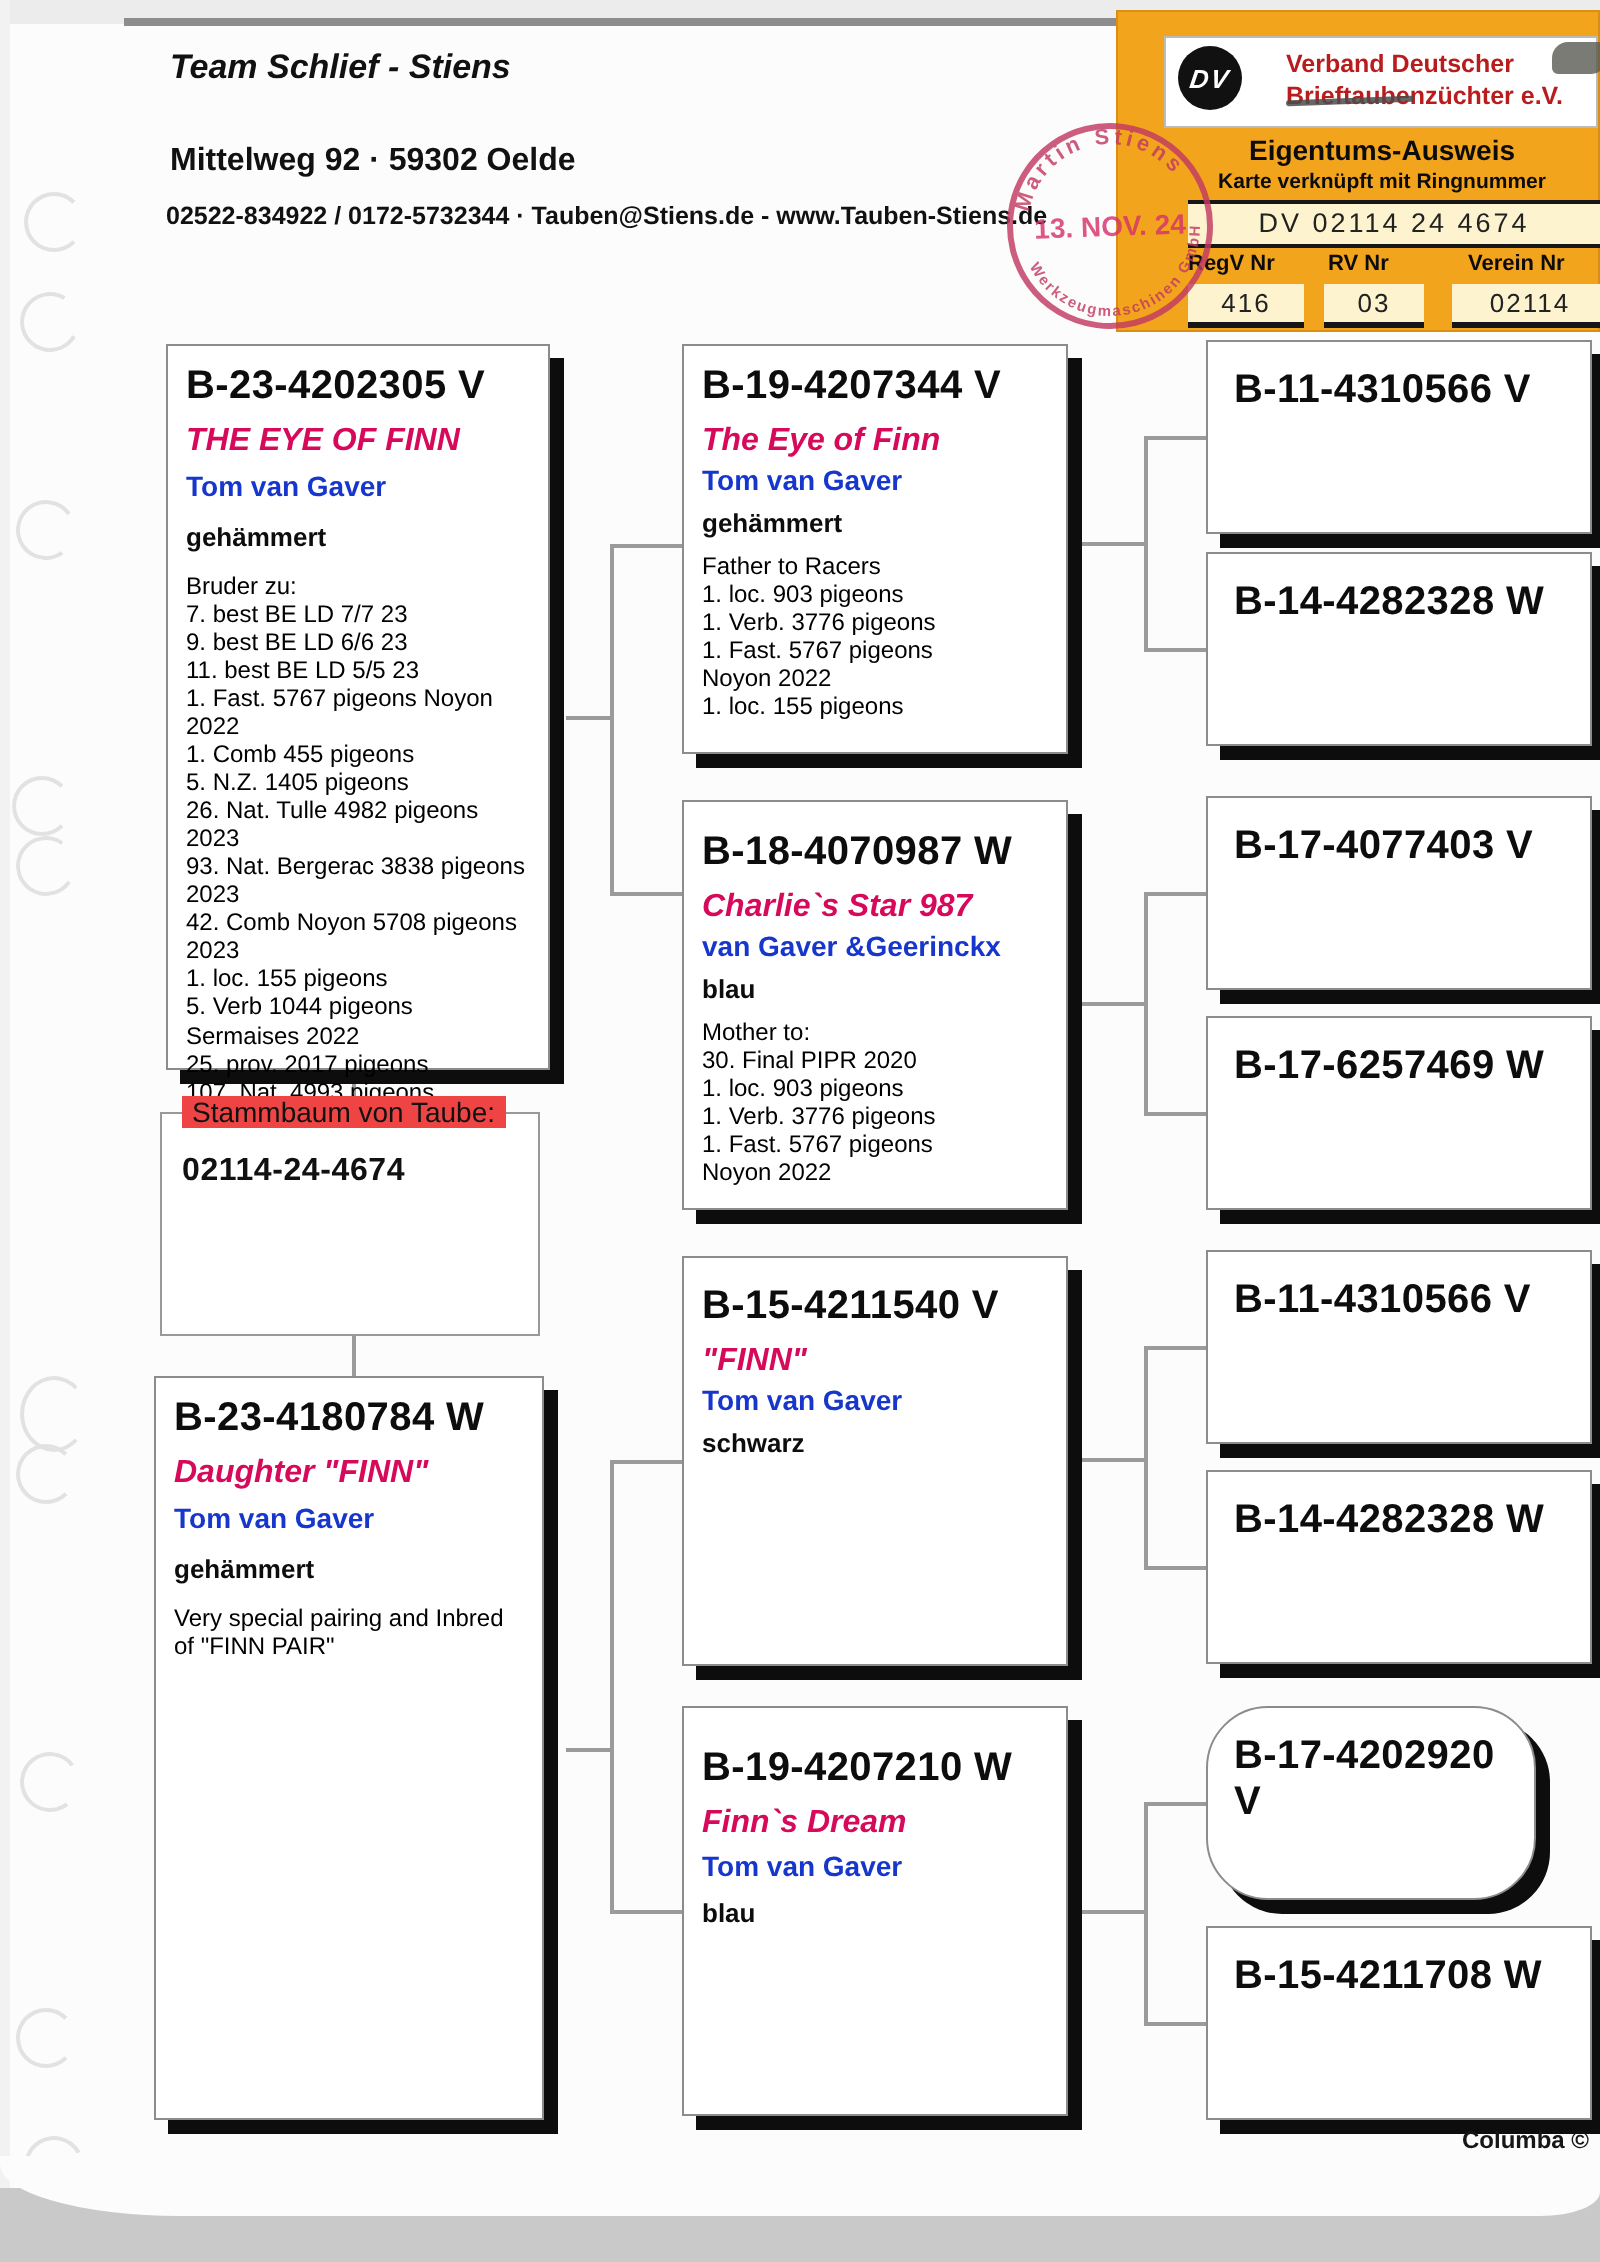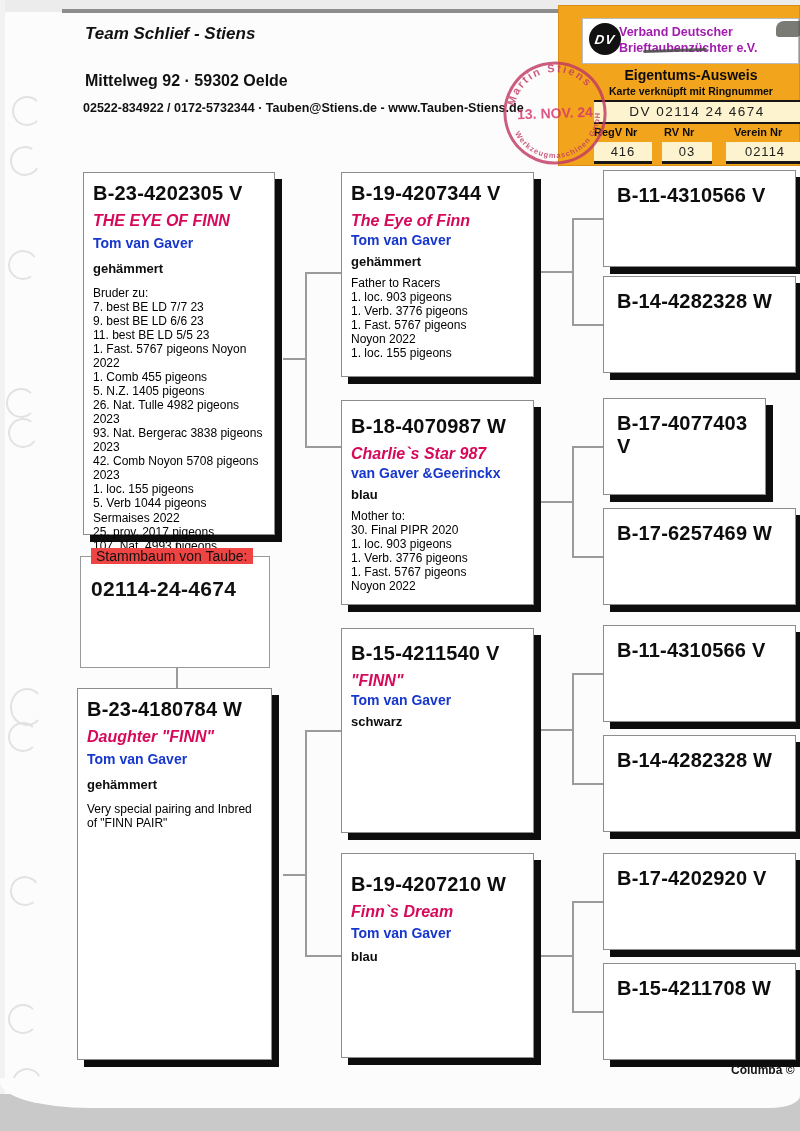--- a/index.html
+++ b/index.html
@@ -22,21 +22,21 @@
   .hdr-contact{position:absolute;left:83px;top:101px;font-size:12.5px;font-weight:bold;}
   
   .card{position:absolute;left:558px;top:5px;width:242px;height:161px;background:#f2a41d;
     box-shadow:0 0 0 1px #d98f12 inset;z-index:5;}
   .card-logo-box{position:absolute;left:24px;top:13px;right:1px;height:44px;background:#fff;
     border:1px solid #bbb;}
   .dv-logo{position:absolute;left:6px;top:4px;width:32px;height:32px;border-radius:50%;
     background:#111;color:#fff;font-weight:bold;font-style:italic;font-size:13px;
     display:flex;align-items:center;justify-content:center;letter-spacing:1px;}
   .dv-logo-inner{transform:skewX(-8deg);}
-  .org{position:absolute;left:36px;top:5px;font-size:12.5px;font-weight:bold;line-height:1.3;color:#a21caf;}
+  .org{position:absolute;left:60px;top:5px;font-size:12.5px;font-weight:bold;line-height:1.3;color:#b91c1c;}
   .scribble{position:absolute;left:60px;top:30px;width:64px;height:3px;background:#4b4b4b;
     transform:rotate(-2deg);opacity:.85;border-radius:2px;}
   .corner-graphic{position:absolute;right:-4px;top:2px;width:26px;height:16px;background:#5a5a52;
     border-radius:8px 3px 6px 3px;opacity:.8;}
   .card-title{position:absolute;left:24px;top:62px;right:0;text-align:center;
     font-size:14px;font-weight:bold;color:#0c0c0c;}
   .card-subtitle{position:absolute;left:24px;top:80px;right:0;text-align:center;
     font-size:10.5px;font-weight:bold;color:#0c0c0c;}
   .card-ring{position:absolute;left:36px;top:95px;right:0;height:20px;background:#fdf3cf;
     border-top:2px solid #161616;border-bottom:2px solid #161616;
@@ -54,21 +54,21 @@
   .pname{font-size:16px;font-weight:bold;font-style:italic;color:#d6095a;margin-top:7px;}
   .breeder{font-size:14px;font-weight:bold;color:#1636cc;margin-top:5px;}
   .pcolor{font-size:13px;font-weight:bold;color:#0d0d0d;margin-top:10px;}
   .details{font-size:12px;color:#000;margin-top:10px;white-space:pre-line;line-height:1.17;}
   .rbox .ring{display:block;padding:4px 0 0 4px;}
   
   .subject-box{position:absolute;left:80px;top:556px;width:190px;height:112px;background:#fff;
     border:1px solid #999;box-sizing:border-box;}
   .subject-label{position:absolute;top:-9px;left:10px;background:#ef4444;padding:0 5px;
     font-size:14px;font-weight:normal;}
-  .subject-ring{font-size:21px;font-weight:bold;margin:20px 0 0 10px;letter-spacing:.3px;}
+  .subject-ring{font-size:16px;font-weight:bold;margin:20px 0 0 10px;letter-spacing:.3px;}
   
   .cn{position:absolute;background:#9b9b9b;}
   
   .footer-credit{position:absolute;left:731px;top:1063px;font-size:12px;font-weight:bold;color:#161616;}
 </style>
 </head>
 <body>
 
 <div class="page">
 
@@ -235,33 +235,33 @@
     <div class="breeder" style="margin-top:4px;">Tom van Gaver</div>
     <div class="pcolor" style="margin-top:8px;">blau</div>
   </div>
 
   <div class="pbox rbox" style="left:603px;top:170px;width:193px;height:97px;">
     <span class="ring">B-11-4310566 V</span>
   </div>
   <div class="pbox rbox" style="left:603px;top:276px;width:193px;height:97px;">
     <span class="ring">B-14-4282328 W</span>
   </div>
-  <div class="pbox rbox" style="left:603px;top:398px;width:163px;height:97px;">
+  <div class="pbox rbox" style="left:603px;top:398px;width:193px;height:97px;">
     <span class="ring">B-17-4077403 V</span>
   </div>
   <div class="pbox rbox" style="left:603px;top:508px;width:193px;height:97px;">
     <span class="ring">B-17-6257469 W</span>
   </div>
   <div class="pbox rbox" style="left:603px;top:625px;width:193px;height:97px;">
     <span class="ring">B-11-4310566 V</span>
   </div>
   <div class="pbox rbox" style="left:603px;top:735px;width:193px;height:97px;">
     <span class="ring">B-14-4282328 W</span>
   </div>
-  <div class="pbox rbox" style="left:603px;top:853px;width:193px;height:97px;">
+  <div class="pbox rbox" style="left:603px;top:853px;width:165px;height:97px;border-radius:31px;">
     <span class="ring">B-17-4202920 V</span>
   </div>
   <div class="pbox rbox" style="left:603px;top:963px;width:193px;height:97px;">
     <span class="ring">B-15-4211708 W</span>
   </div>
 
   <div class="footer-credit">Columba ©</div>
 
   <div class="scan-bottom"></div>
   <div class="page-curve"></div>

